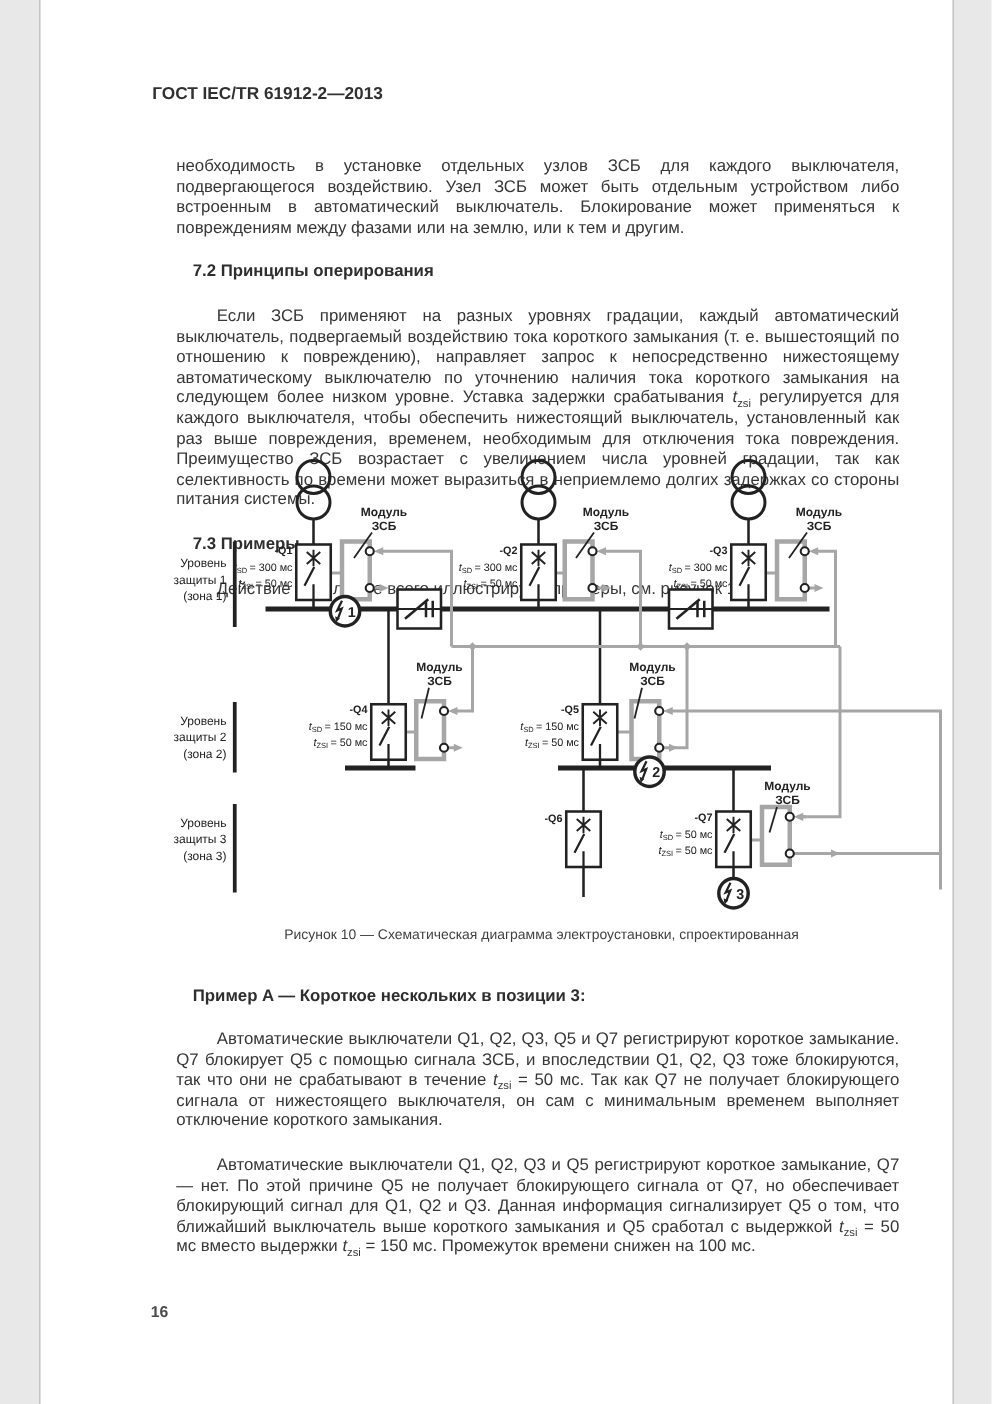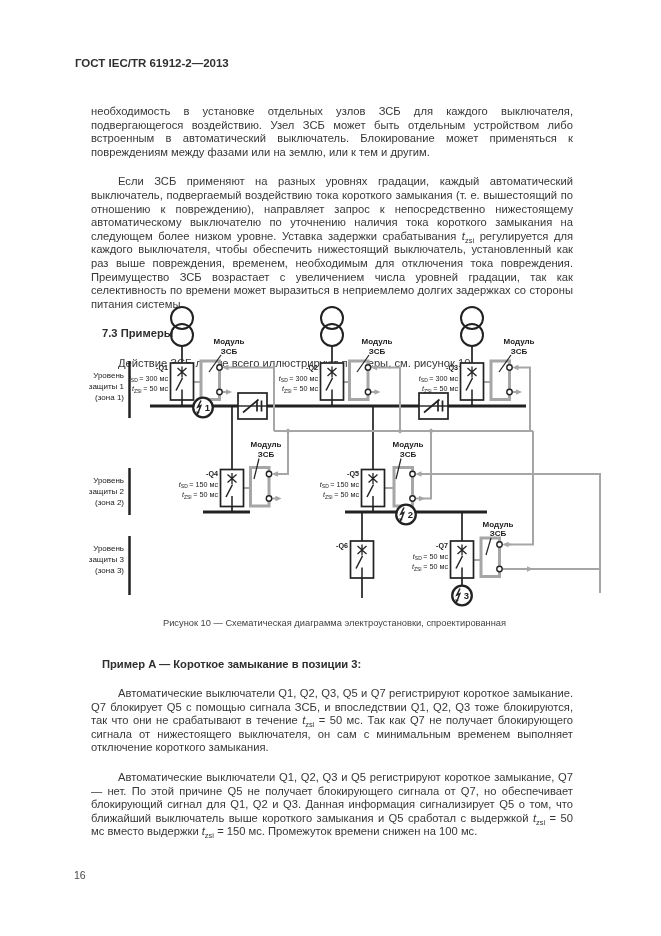--- a/index.html
+++ b/index.html
@@ -1,51 +1,52 @@
 <!DOCTYPE html>
 <html><head>
 <meta charset="utf-8">
 <style>
   html,body{margin:0;padding:0;}
   body{background:#e8e8e8;font-family:"Liberation Sans",sans-serif;}
-  .page{position:relative;width:661px;height:936px;background:#ffffff;
+  .page{position:relative;width:608px;height:936px;background:#ffffff;
         outline:1px solid #c4c4c4;margin:0 auto;overflow:hidden;color:#373737;}
   .doc-header{position:absolute;left:75px;top:57px;font-size:11.5px;font-weight:bold;color:#303030;}
   .textcol{position:absolute;left:75px;width:514px;font-size:11.2px;line-height:13.6px;color:#373737;}
   #blockA{top:89px;}
   #blockB{top:655px;}
   .textcol p{margin:16px;text-align:justify;}
   .textcol p.indent{text-indent:27px;}
   .textcol p.heading{font-weight:bold;text-indent:27px;margin:2.5px 0 2px 0;color:#2e2e2e;}
   .textcol sub{font-size:7.5px;line-height:0;}
   .textcol i{font-style:italic;}
   .figure{position:absolute;left:60px;top:303px;width:600px;height:312px;}
   .figure svg{display:block;}
   .caption{position:absolute;left:4px;top:618px;width:661px;text-align:center;
            font-size:9.3px;line-height:11.8px;color:#3f3f3f;}
-  .page-number{position:absolute;left:74px;top:869px;font-size:10.5px;color:#4a4a4a;}
+  .page-number{position:absolute;left:74px;top:869px;font-size:10.5px;color:#4a4a4a;font-weight:bold;}
   
   svg text{fill:#222;font-family:"Liberation Sans",sans-serif;}
   .zlbl{font-size:8px;text-anchor:end;}
   .mlbl{font-size:8px;font-weight:600;text-anchor:middle;}
   .qname{font-size:7.2px;font-weight:600;text-anchor:end;}
   .tlbl{font-size:7.2px;text-anchor:end;}
   .ti{font-style:italic;}
   .ts{font-size:5px;}
   .fnum{font-size:9.5px;font-weight:bold;}
 </style>
 </head>
 <body>
 
 <div class="page">
 
   <div class="doc-header">ГОСТ IEC/TR 61912-2—2013</div>
 
   <div class="textcol" id="blockA">
       <p class="plain"><span>необходимость в установке отдельных узлов ЗСБ для каждого выключателя, подвергающегося воздействию. Узел ЗСБ может быть отдельным устройством либо встроенным в автоматический выключатель. Блокирование может применяться к повреждениям между фазами или на землю, или к тем и другим.</span></p>
+      <p class="heading"><span>7.2 Принципы оперирования</span></p>
       <p class="indent"><span>Если ЗСБ применяют на разных уровнях градации, каждый автоматический выключатель, подвергаемый воздействию тока короткого замыкания (т. е. вышестоящий по отношению к повреждению), направляет запрос к непосредственно нижестоящему автоматическому выключателю по уточнению наличия тока короткого замыкания на следующем более низком уровне. Уставка задержки срабатывания </span><i>t</i><sub>zsi</sub><span> регулируется для каждого выключателя, чтобы обеспечить нижестоящий выключатель, установленный как раз выше повреждения, временем, необходимым для отключения тока повреждения. Преимущество ЗСБ возрастает с увеличением числа уровней градации, так как селективность по времени может выразиться в неприемлемо долгих задержках со стороны питания системы.</span></p>
       <p class="heading"><span>7.3 Примеры</span></p>
       <p class="indent"><span>Действие ЗСБ лучше всего иллюстрируют примеры, см. рисунок 10.</span></p>
     </div>
 
   <div class="figure">
     <svg width="600" height="312" viewBox="0 0 600 312" xmlns="http://www.w3.org/2000/svg">
       <defs>
         <g id="brk">
           <rect x="0" y="0" width="23" height="37" fill="#fff" stroke="#222" stroke-width="1.7"></rect>
@@ -264,20 +265,20 @@
           <text class="fnum" x="1.8" y="3.8">3</text>
       </g>
     </svg>
   </div>
 
   <div class="caption">
     <div>Рисунок 10 — Схематическая диаграмма электроустановки, спроектированная</div>
   </div>
 
   <div class="textcol" id="blockB">
-      <p class="heading"><span>Пример A — Короткое замыкание в позиции 3:</span></p>
+      <p class="heading"><span>Пример A — Короткое нескольких в позиции 3:</span></p>
       <p class="indent"><span>Автоматические выключатели Q1, Q2, Q3, Q5 и Q7 регистрируют короткое замыкание. Q7 блокирует Q5 с помощью сигнала ЗСБ, и впоследствии Q1, Q2, Q3 тоже блокируются, так что они не срабатывают в течение </span><i>t</i><sub>zsi</sub><span> = 50 мс. Так как Q7 не получает блокирующего сигнала от нижестоящего выключателя, он сам с минимальным временем выполняет отключение короткого замыкания.</span></p>
       <p class="indent"><span>Автоматические выключатели Q1, Q2, Q3 и Q5 регистрируют короткое замыкание, Q7 — нет. По этой причине Q5 не получает блокирующего сигнала от Q7, но обеспечивает блокирующий сигнал для Q1, Q2 и Q3. Данная информация сигнализирует Q5 о том, что ближайший выключатель выше короткого замыкания и Q5 сработал с выдержкой </span><i>t</i><sub>zsi</sub><span> = 50 мс вместо выдержки </span><i>t</i><sub>zsi</sub><span> = 150 мс. Промежуток времени снижен на 100 мс.</span></p>
     </div>
 
   <div class="page-number">16</div>
 
 </div>
 
 </body></html>

